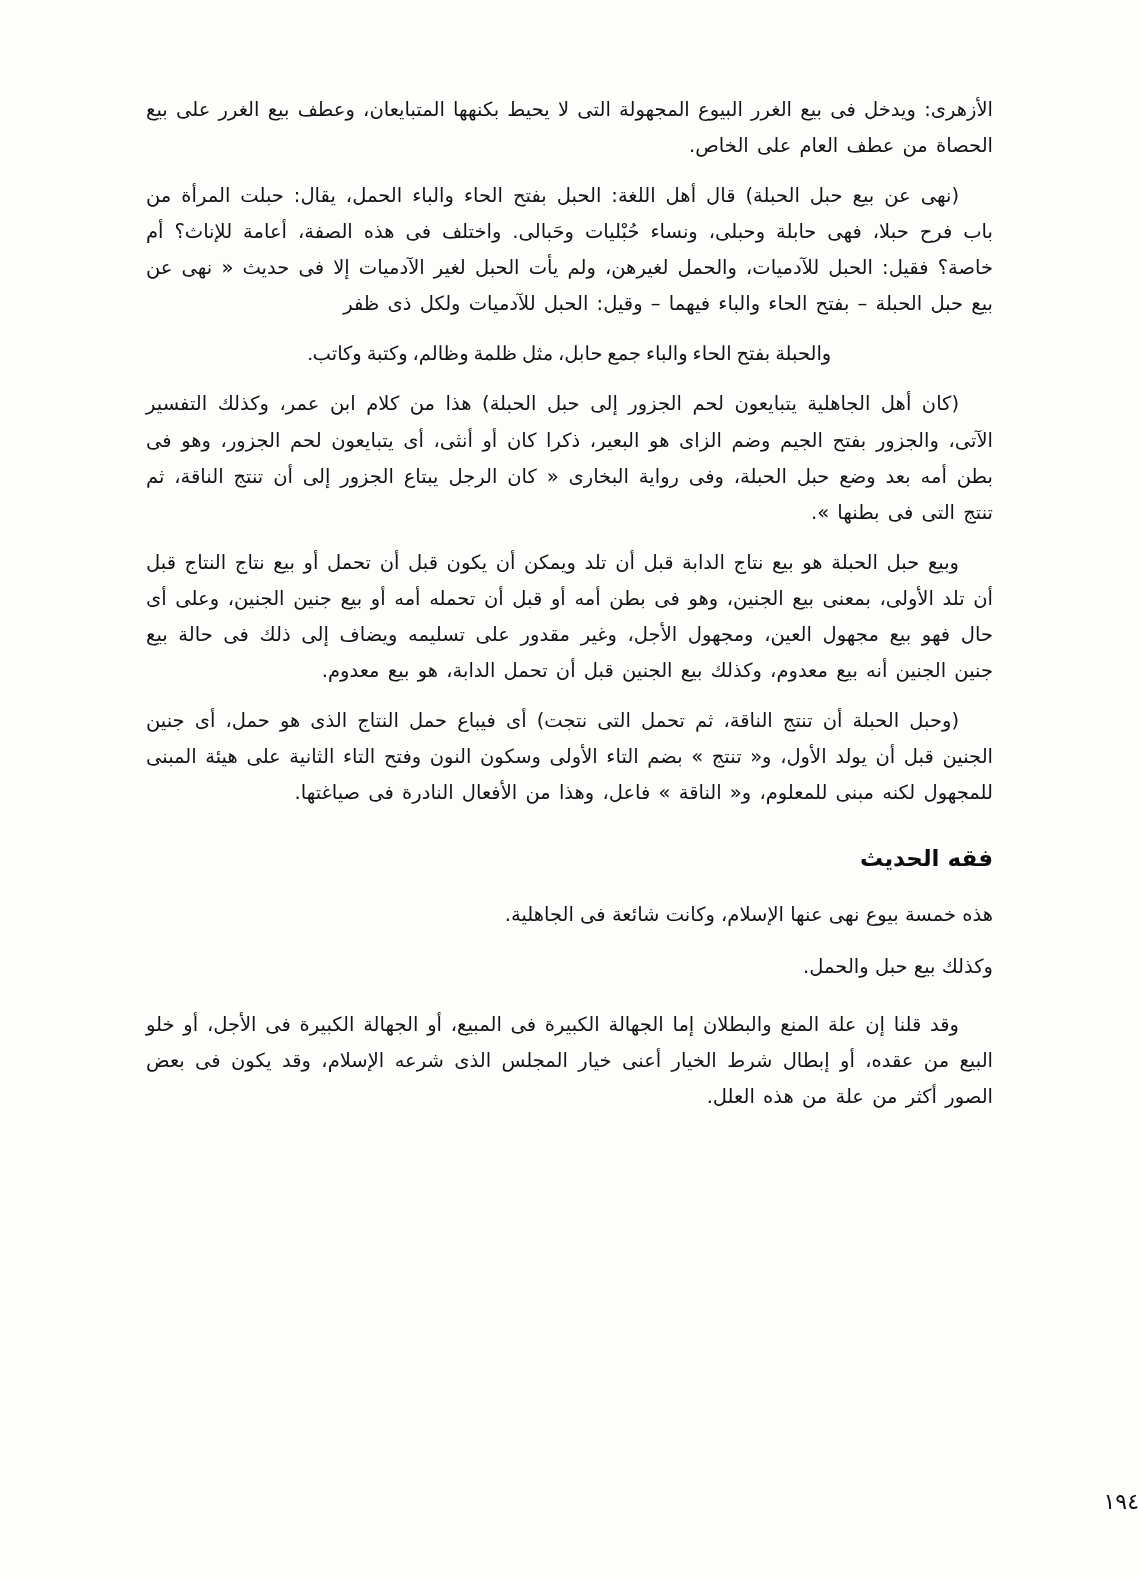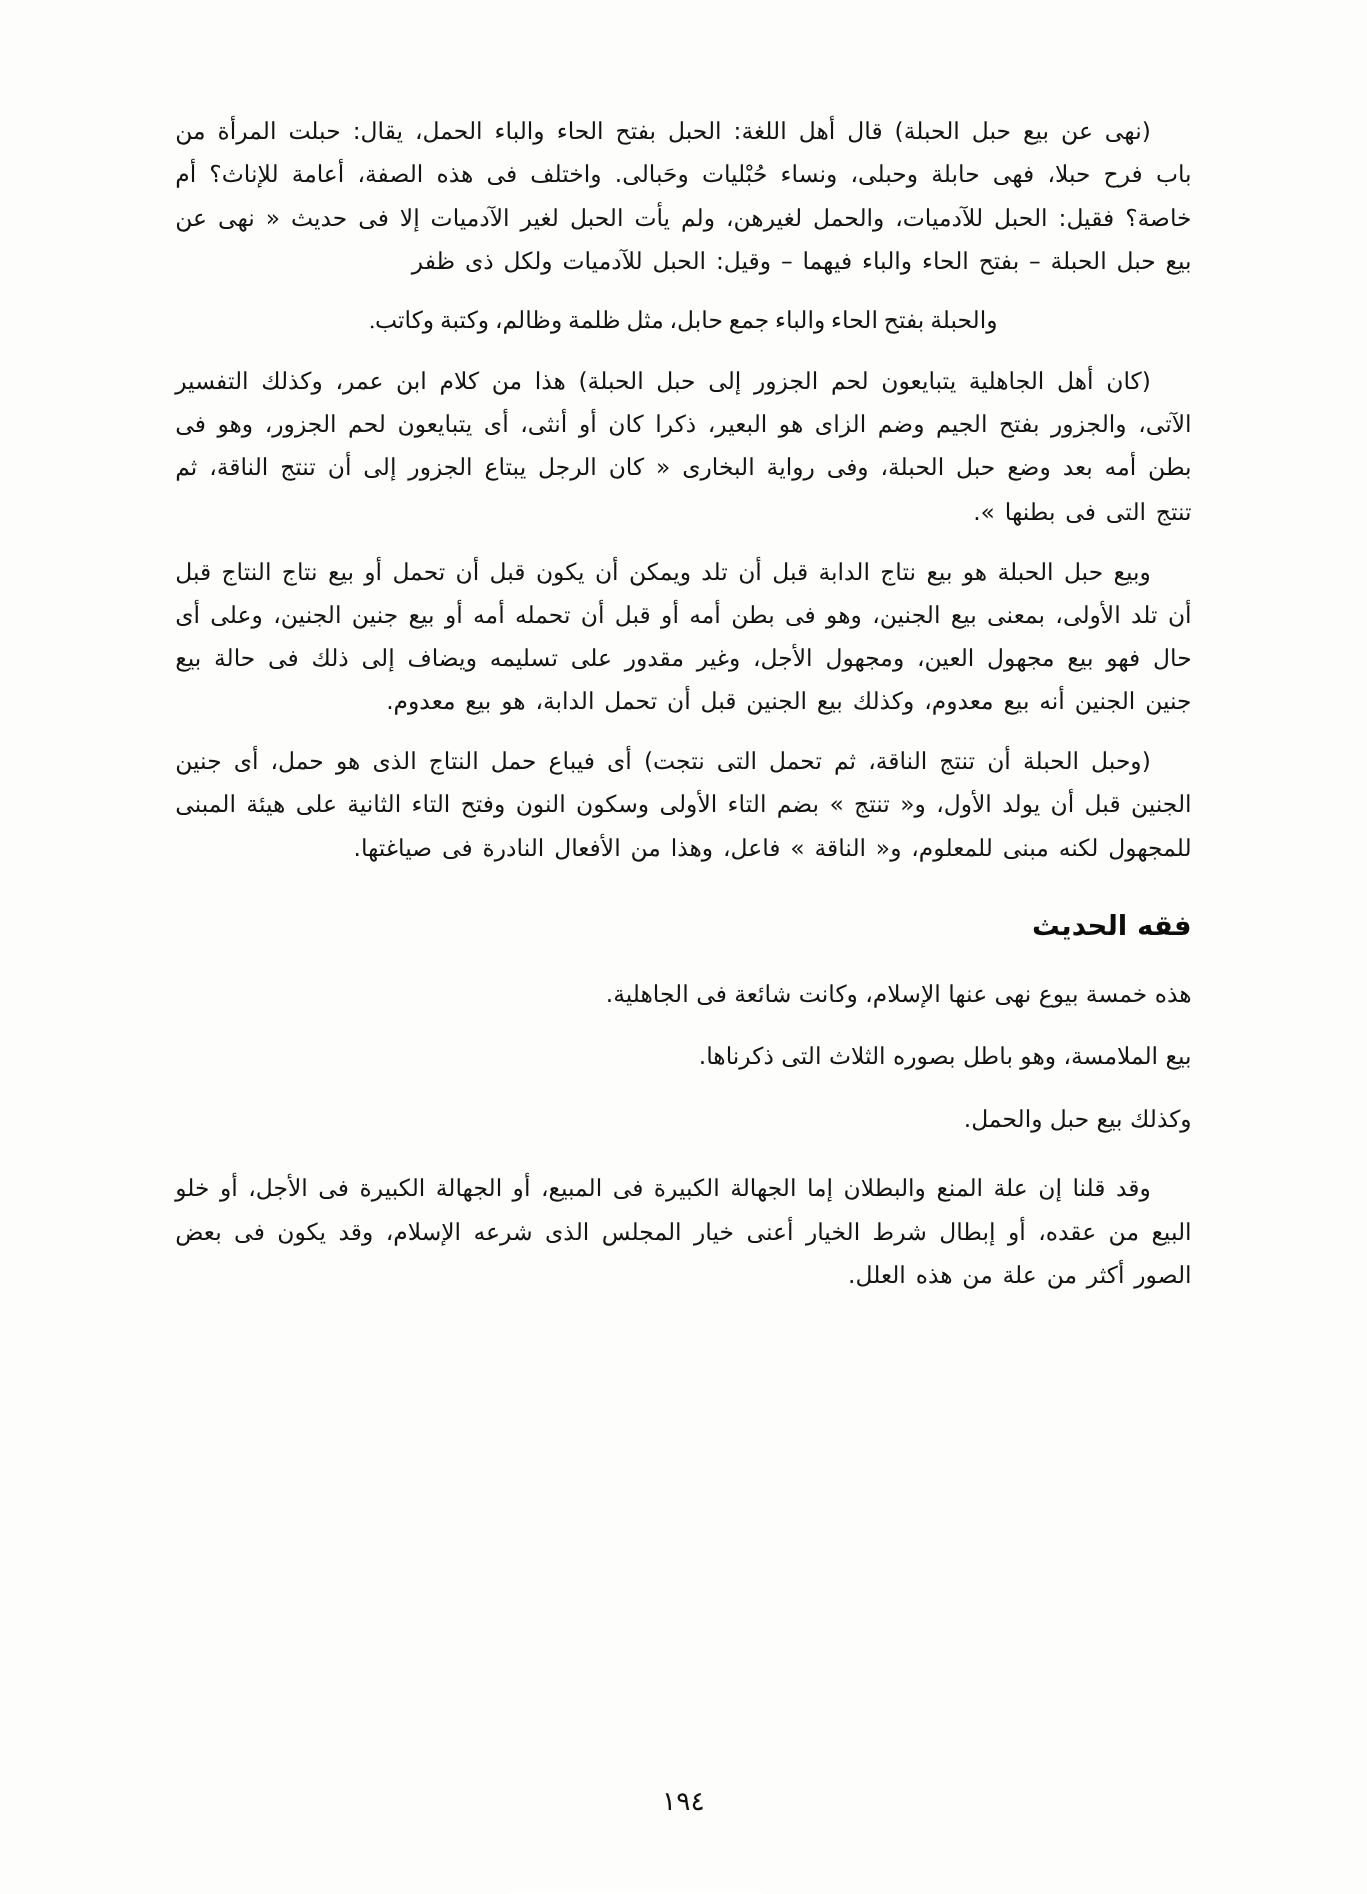--- a/index.html
+++ b/index.html
@@ -60,33 +60,36 @@
     font-size: 19.5px;
     line-height: 1.85;
     text-align: right;
     color: #141414;
   }
   .page-number {
     position: absolute;
     bottom: 64px;
     left: 0;
     right: 0;
-    text-align: center;
+    text-align: right;
     font-size: 22px;
     color: #111111;
     letter-spacing: 1px;
   }
   .smallgap { height: 6px; }
 </style>
 </head>
 <body>
 
 <div class="page">
   <div class="content">
 
+    <p class="wide">
+      <span>الأزهرى: ويدخل فى بيع الغرر البيوع المجهولة التى لا يحيط بكنهها المتبايعان، وعطف بيع الغرر على بيع الحصاة من عطف العام على الخاص.</span>
+    </p>
 
     <p class="indent wide">
       <span class="lead">(نهى عن بيع حبل الحبلة)</span><span> قال أهل اللغة: الحبل بفتح الحاء والباء الحمل، يقال: حبلت المرأة من باب فرح حبلا، فهى حابلة وحبلى، ونساء حُبْليات وحَبالى. واختلف فى هذه الصفة، أعامة للإناث؟ أم خاصة؟ فقيل: الحبل للآدميات، والحمل لغيرهن، ولم يأت الحبل لغير الآدميات إلا فى حديث « نهى عن بيع حبل الحبلة – بفتح الحاء والباء فيهما – وقيل: الحبل للآدميات ولكل ذى ظفر</span>
     </p>
 
     <p class="centerish">
       <span>والحبلة بفتح الحاء والباء جمع حابل، مثل ظلمة وظالم، وكتبة وكاتب.</span>
     </p>
 
     <p class="indent wide">
@@ -97,21 +100,20 @@
       <span>وبيع حبل الحبلة هو بيع نتاج الدابة قبل أن تلد ويمكن أن يكون قبل أن تحمل أو بيع نتاج النتاج قبل أن تلد الأولى، بمعنى بيع الجنين، وهو فى بطن أمه أو قبل أن تحمله أمه أو بيع جنين الجنين، وعلى أى حال فهو بيع مجهول العين، ومجهول الأجل، وغير مقدور على تسليمه ويضاف إلى ذلك فى حالة بيع جنين الجنين أنه بيع معدوم، وكذلك بيع الجنين قبل أن تحمل الدابة، هو بيع معدوم.</span>
     </p>
 
     <p class="indent wide">
       <span class="lead">(وحبل الحبلة أن تنتج الناقة، ثم تحمل التى نتجت)</span><span> أى فيباع حمل النتاج الذى هو حمل، أى جنين الجنين قبل أن يولد الأول، و« تنتج » بضم التاء الأولى وسكون النون وفتح التاء الثانية على هيئة المبنى للمجهول لكنه مبنى للمعلوم، و« الناقة » فاعل، وهذا من الأفعال النادرة فى صياغتها.</span>
     </p>
 
     <div class="section-title">فقه الحديث</div>
 
     <div class="list-line">هذه خمسة بيوع نهى عنها الإسلام، وكانت شائعة فى الجاهلية.</div>
-    <div class="list-line">بيع الملامسة، وهو باطل بصوره الثلاث التى ذكرناها.</div>
     <div class="list-line">وكذلك بيع حبل والحمل.</div>
 
     <div class="smallgap"></div>
 
     <p class="indent wide">
       <span>وقد قلنا إن علة المنع والبطلان إما الجهالة الكبيرة فى المبيع، أو الجهالة الكبيرة فى الأجل، أو خلو البيع من عقده، أو إبطال شرط الخيار أعنى خيار المجلس الذى شرعه الإسلام، وقد يكون فى بعض الصور أكثر من علة من هذه العلل.</span>
     </p>
 
   </div>
 

